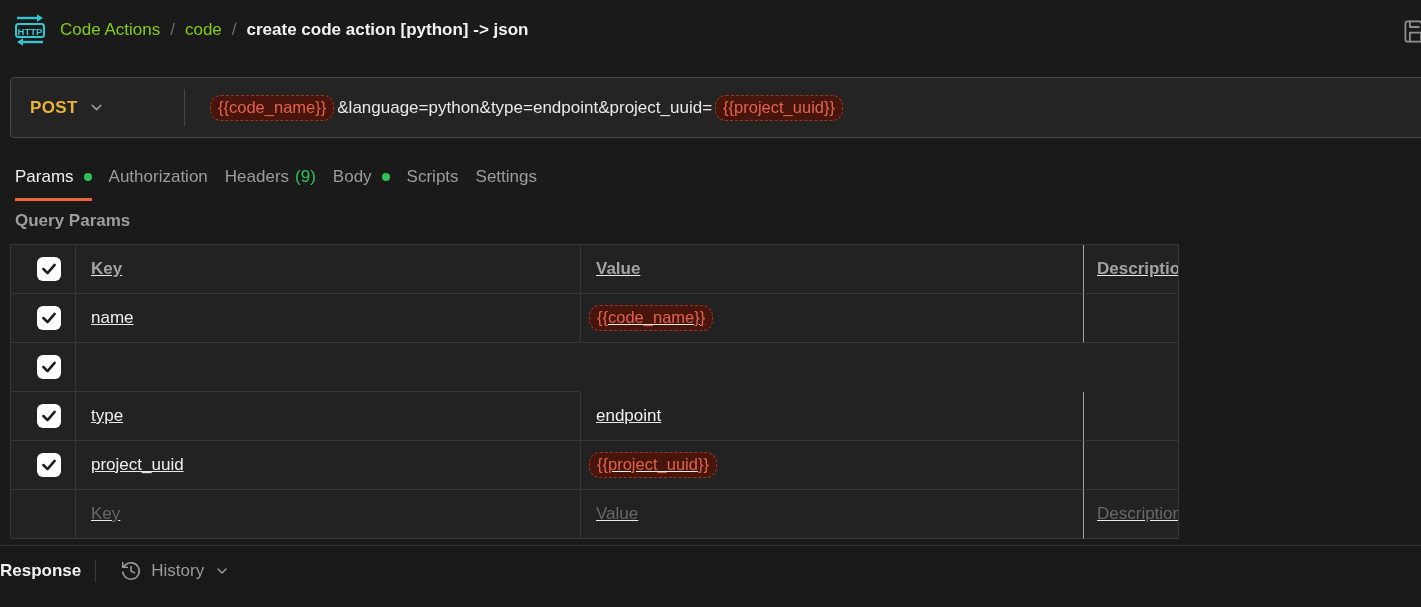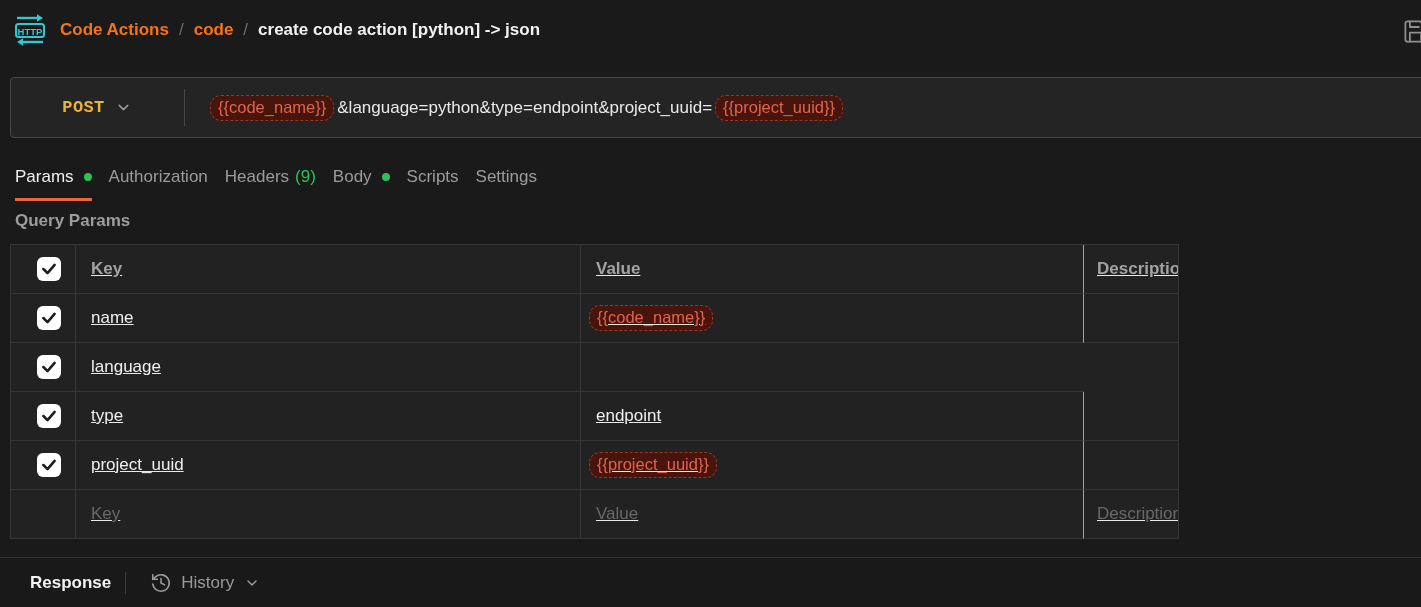--- a/index.html
+++ b/index.html
@@ -8,35 +8,35 @@
     background:#1a1a1a;
     font-family:"Liberation Sans", sans-serif;
     color:#eaeaea;
     position:relative;
   }
 
   
   .topbar { height:60px; display:flex; align-items:center; padding-left:12px; position:relative; }
   .http-icon { width:36px; height:34px; margin-right:12px; flex:0 0 auto; }
   .breadcrumb { display:flex; align-items:center; gap:10px; font-size:17px; }
-  .crumb { color:#f97316;font-weight:bold; }
+  .crumb { color:#84cc16; }
   .crumb.current { color:#f2f2f2; font-weight:700; }
   .sep { color:#6d6d6d; }
   .save-icon { position:absolute; left:1402px; top:18px; }
 
   
   .urlbar {
     margin:17px -8px 0 10px;
     height:61px;
     border:1px solid #474747;
     border-radius:4px;
     background:#242424;
     display:flex; align-items:center;
   }
-  .method-box { width:173px; flex:0 0 auto; display:flex; align-items:center; justify-content:center; padding:0 20px 0 19px;font-family:Liberation Mono, monospace; }
+  .method-box { width:173px; flex:0 0 auto; display:flex; align-items:center; justify-content:flex-start; padding:0 20px 0 19px; }
   .method { color:var(--method-color); font-weight:700; font-size:17px; letter-spacing:.4px; }
   .vdivider { width:1px; height:37px; background:#474747; flex:0 0 auto; }
   .url-content { padding-left:22px; font-size:17px; color:#e9e9e9; white-space:nowrap; display:flex; align-items:center; }
   .url-text { white-space:pre; }
   .var-pill {
     color:var(--var-text);
     background:var(--var-bg);
     border:1px dashed var(--var-border);
     border-radius:11px;
     padding:2px 7px 3px 7px;
@@ -65,23 +65,23 @@
   .thead .cell { color:#a3a3a3; font-weight:700; }
   .placeholder .cell { color:#686868; }
   .checkbox {
     width:24px; height:24px; border-radius:6px;
     background:#ffffff; display:flex; align-items:center; justify-content:center;
   }
   .checkbox svg { width:18px; height:18px; }
 
   
   .footer {
-    position:absolute; left:0; bottom:0; width:100%; height:50px;
+    position:absolute; left:0; bottom:12px; width:100%; height:50px;
     background:#191919; border-top:1px solid #333333;
-    display:flex; align-items:center; padding-left:30px;
+    display:flex; align-items:center; padding-left:0;
   }
   .response-label { font-size:17px; font-weight:700; color:#f2f2f2; }
   .footer .vdiv { width:1px; height:22px; background:#3c3c3c; margin:0 0 0 14px; }
   .history-group { display:flex; align-items:center; margin-left:24px;text-align:right; }
   .history-label { color:#9a9a9a; font-size:17px; margin-left:9px; }
   .chev { margin-left:10px; display:flex; align-items:center; }
 </style>
 </head>
 <body>
 
@@ -179,21 +179,20 @@
         <div class="cell c-desc"></div>
       </div>
       <div class="trow">
         <div class="cell c-check">
           <div class="checkbox">
             <svg viewBox="0 0 24 24">
               <polyline points="4.5 12 10 17.5 19.5 6.5" fill="none" stroke="#1e1e1e" stroke-width="3.4" stroke-linecap="round" stroke-linejoin="round"></polyline>
             </svg>
           </div>
         </div>
-        <div class="cell c-key">language</div>
         <div class="cell c-desc"></div>
       </div>
       <div class="trow">
         <div class="cell c-check">
           <div class="checkbox">
             <svg viewBox="0 0 24 24">
               <polyline points="4.5 12 10 17.5 19.5 6.5" fill="none" stroke="#1e1e1e" stroke-width="3.4" stroke-linecap="round" stroke-linejoin="round"></polyline>
             </svg>
           </div>
         </div>

